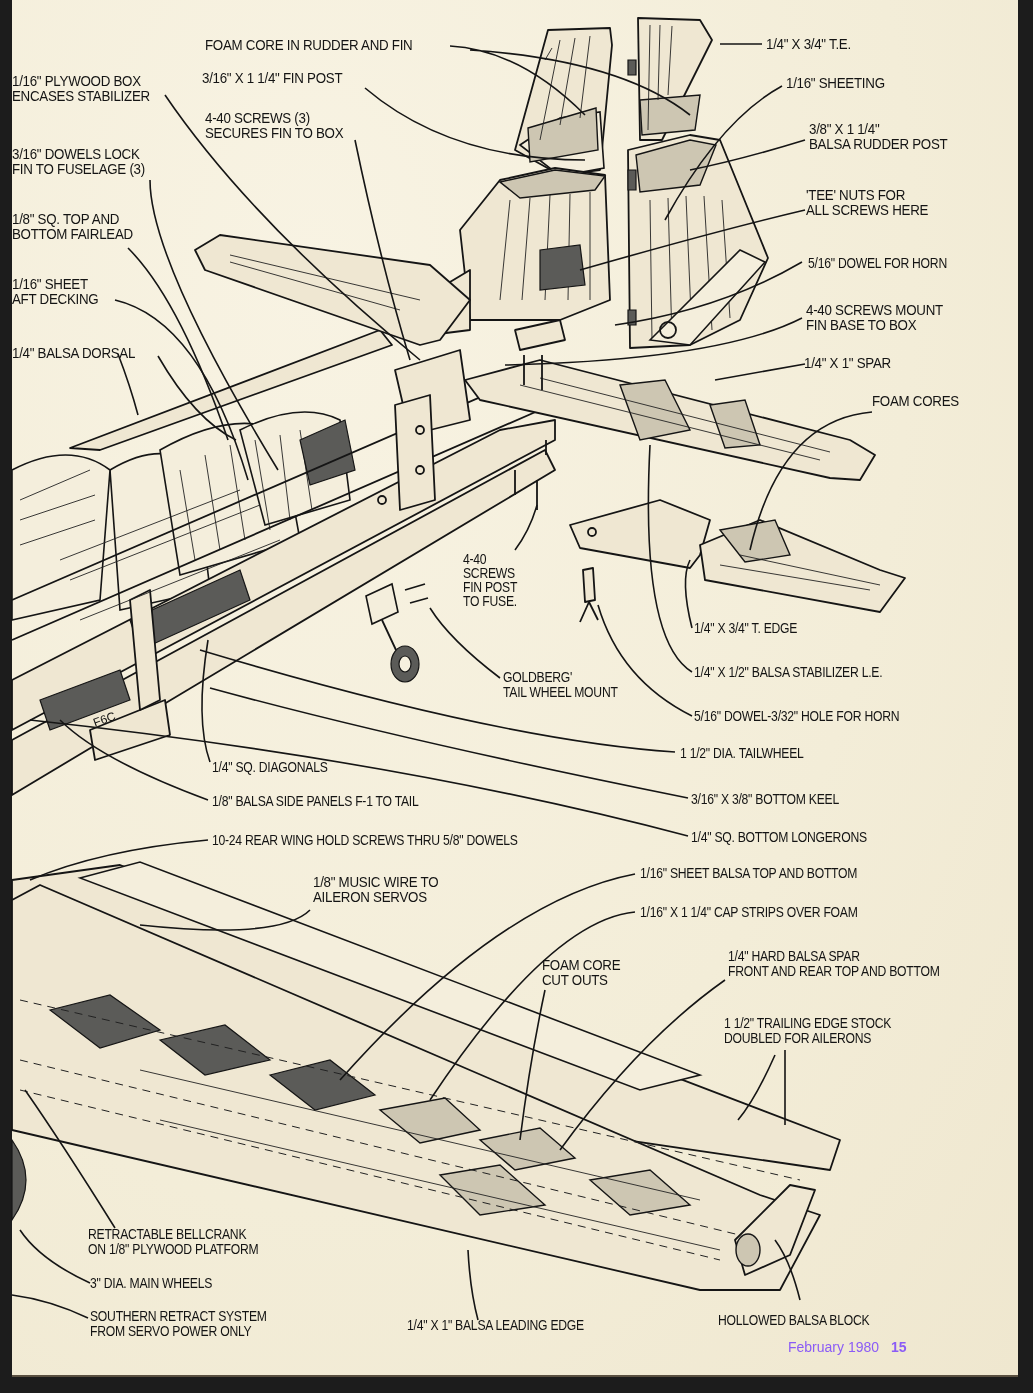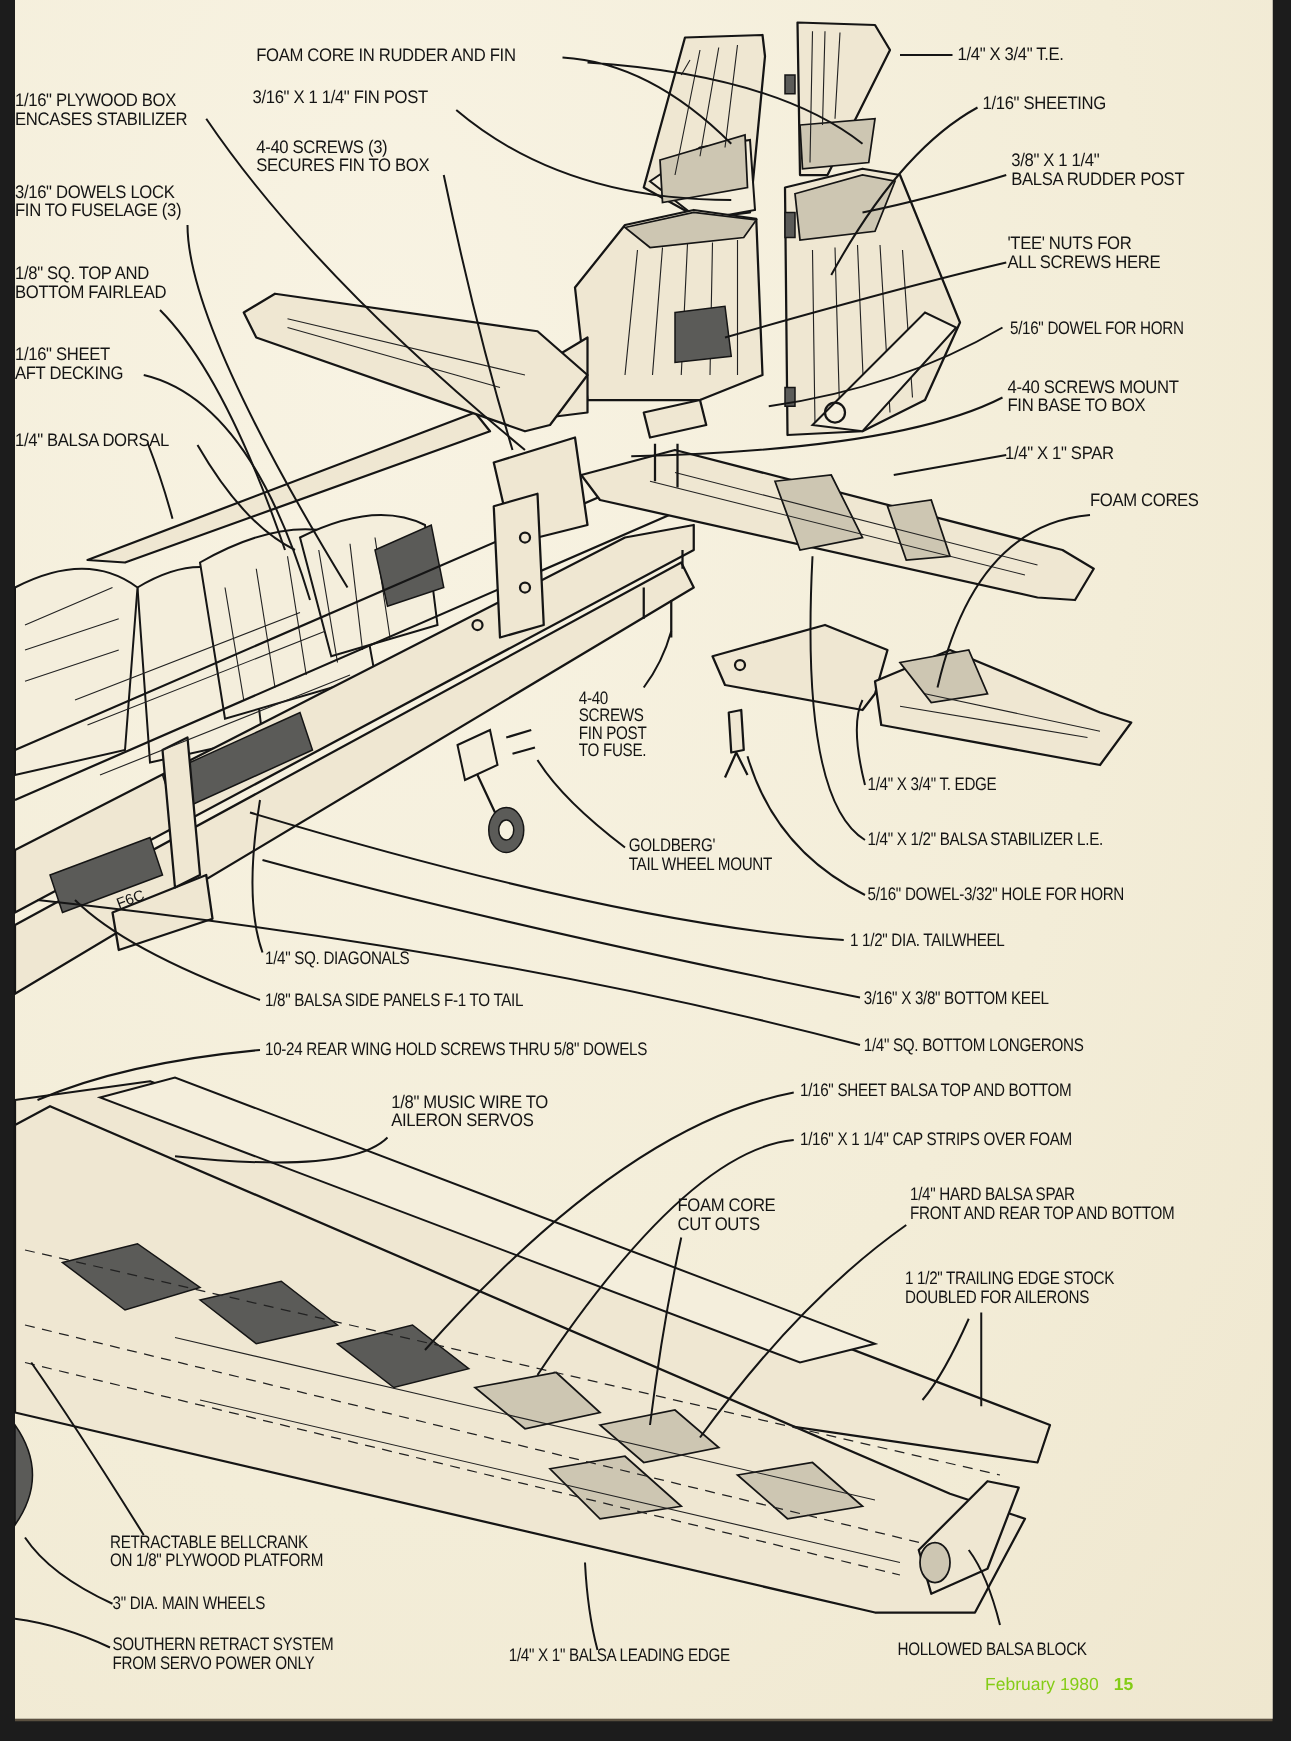--- a/index.html
+++ b/index.html
@@ -4,21 +4,21 @@
 <style>
   html,body{margin:0;padding:0;background:#1c1c1c;}
   body{width:1033px;height:1393px;position:relative;overflow:hidden;font-family:"Liberation Sans",sans-serif;}
   .page{position:absolute;left:12px;top:0;width:1006px;height:1375px;background:#f6f1df;
         background-image:radial-gradient(ellipse at 30% 20%, #f8f3e3 0%, #f3edd8 60%, #efe7cf 100%);}
   .page-edge{position:absolute;left:12px;top:1375px;width:1006px;height:2px;background:#5a5040;}
   svg.art{position:absolute;left:0;top:0;width:1033px;height:1393px;}
   .lbl{position:absolute;color:#141414;font-family:"Liberation Sans",sans-serif;font-size:14.5px;line-height:15px;
        letter-spacing:-0.3px;text-transform:uppercase;white-space:pre;transform:scaleX(0.92);transform-origin:left top;}
   .lbl.narrow{transform:scaleX(0.84);}
-  .folio{position:absolute;font-family:"Liberation Sans",sans-serif;color:#84cc16;font-size:14px;}
+  .folio{position:absolute;font-family:"Liberation Sans",sans-serif;color:#8b5cf6;font-size:14px;}
   .folio b{font-weight:bold;margin-left:12px;}
   .ln{fill:none;stroke:#151515;stroke-width:1.6;}
   .pt{fill:none;stroke:#151515;stroke-width:1.8;stroke-linejoin:round;}
   .wood{fill:#efe7d2;stroke:#151515;stroke-width:1.8;stroke-linejoin:round;}
   .woodl{fill:#f4eedc;stroke:#151515;stroke-width:1.6;}
   .dark{fill:#5b5b58;stroke:#151515;stroke-width:1.2;}
   .foam{fill:#cdc6b2;stroke:#151515;stroke-width:1.4;}
   .grain{fill:none;stroke:#222;stroke-width:0.9;}
   .dash{fill:none;stroke:#222;stroke-width:1;stroke-dasharray:8 6;}
 </style>

